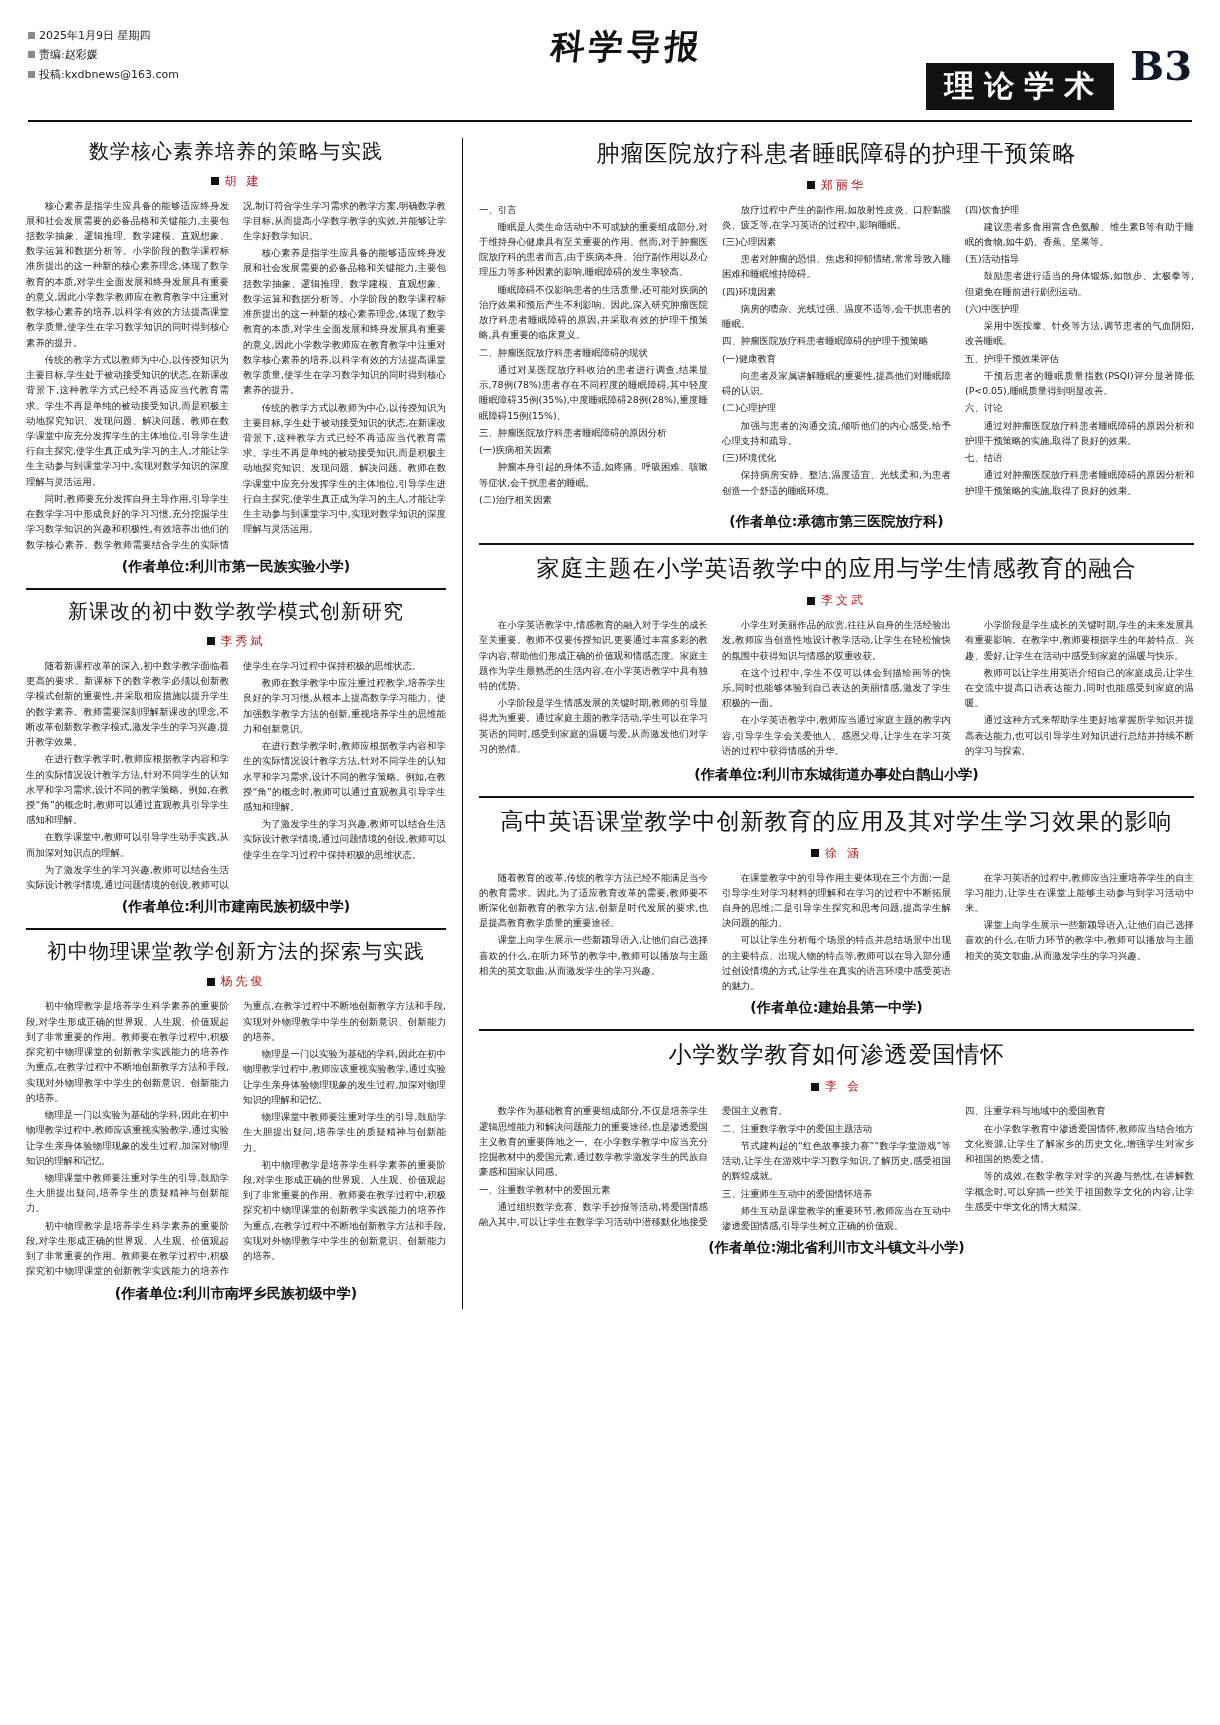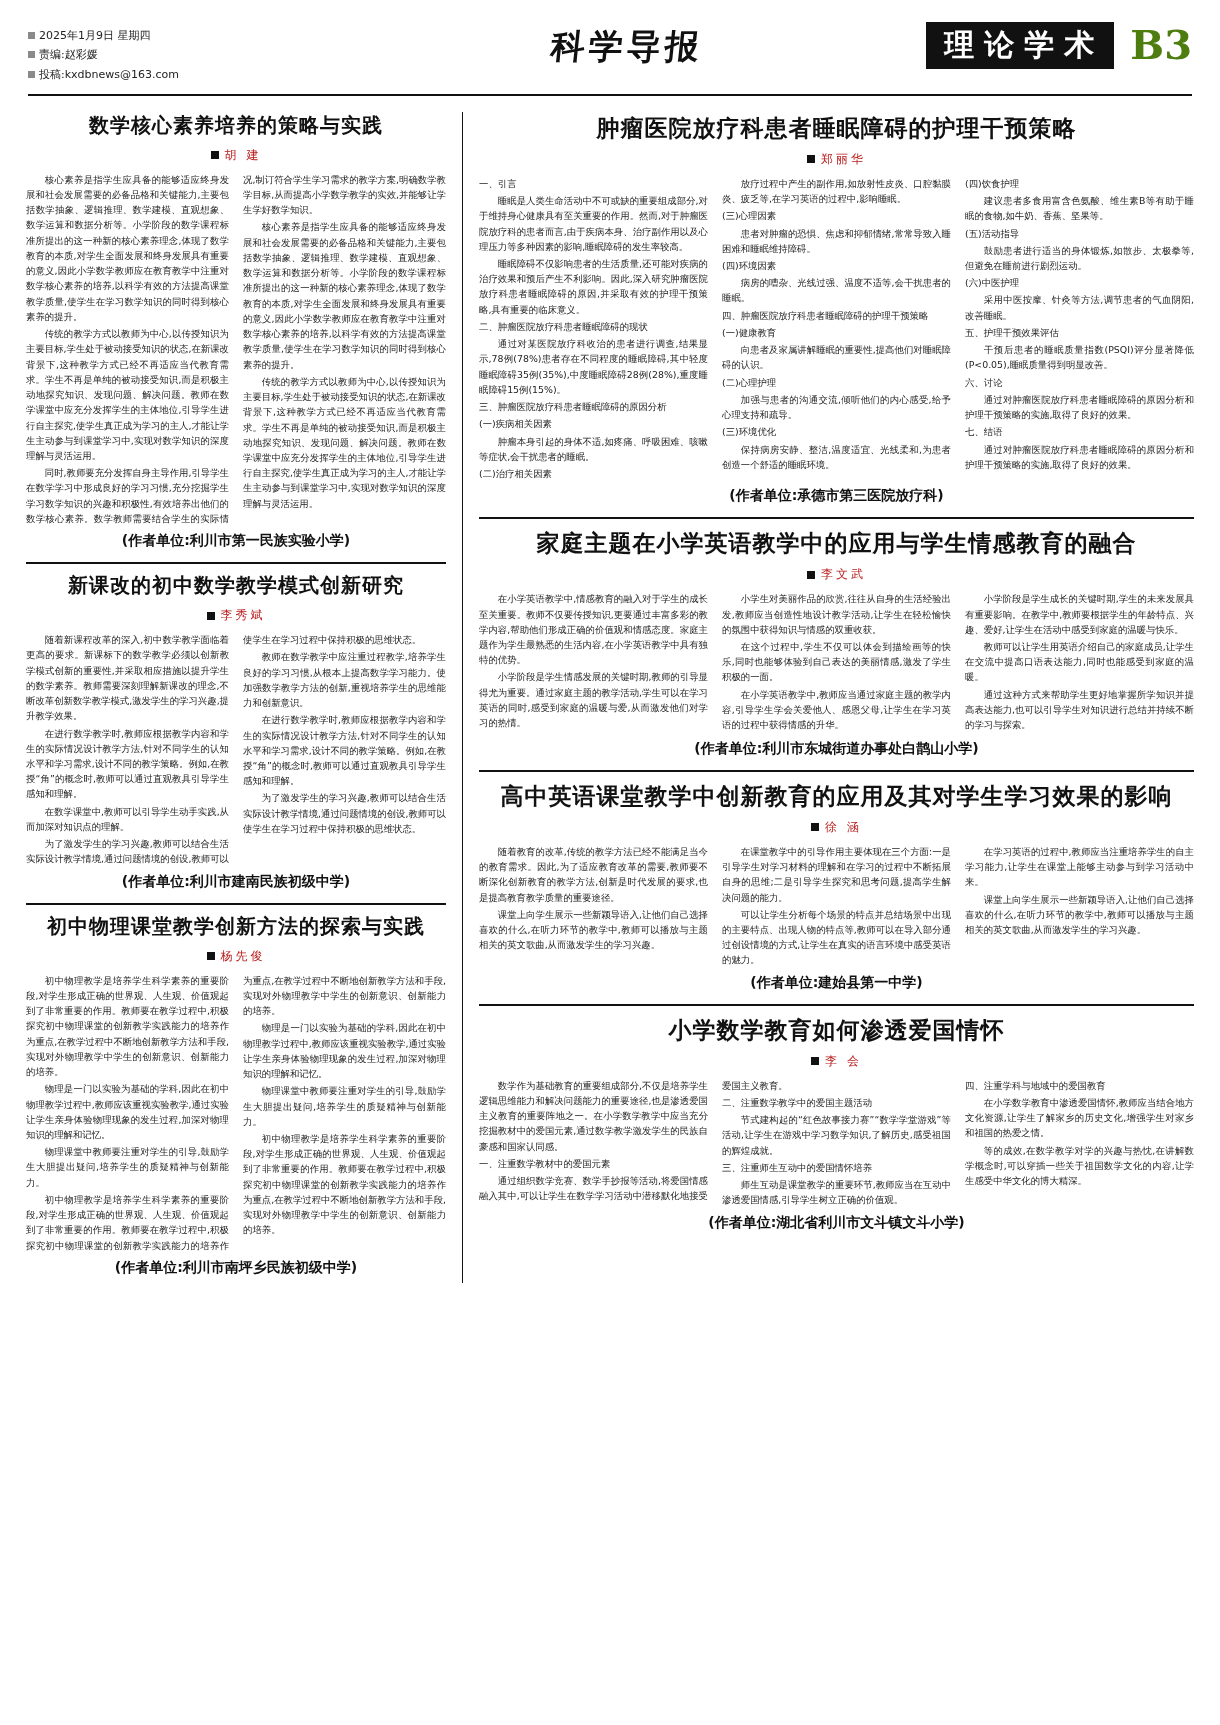--- a/index.html
+++ b/index.html
@@ -57,27 +57,28 @@
   }
   .mast-badge{
     background:#111;
     color:#fff;
     font-family:"DejaVu Serif","Liberation Serif",serif;
     font-size:30px;
     font-weight:700;
     letter-spacing:10px;
     padding:6px 10px 6px 18px;
     line-height:1.15;
+    margin-top:41px;
   }
   .mast-page{
     font-family:"DejaVu Serif","Liberation Serif",serif;
     font-size:40px;
     font-weight:700;
     margin-left:16px;
-    color:#4d7c0f;
+    color:#0f172a;
     line-height:1;
   }
   .rule{
     height:2px;background:#111;margin:4px 28px 0 28px;
   }
 
   
   .content{
     display:flex;
     padding:10px 26px 18px 26px;
@@ -87,21 +88,21 @@
   .col-left{width:420px;flex:0 0 420px;}
   .col-right{flex:1;}
   .vdiv{
     width:1px;background:#111;margin:6px 0;flex:0 0 1px;
   }
 
   .article{margin-bottom:12px;}
   h2.art-title{
     font-family:"DejaVu Serif","Liberation Serif",serif;
     font-size:20px;
-    font-weight:700;
+    font-weight:400;
     text-align:center;
     margin:6px 0 8px 0;
     letter-spacing:1px;
     color:#111;
     line-height:1.35;
   }
   h2.art-title.big{font-size:23px;}
   .byline{
     text-align:center;
     font-size:12px;

